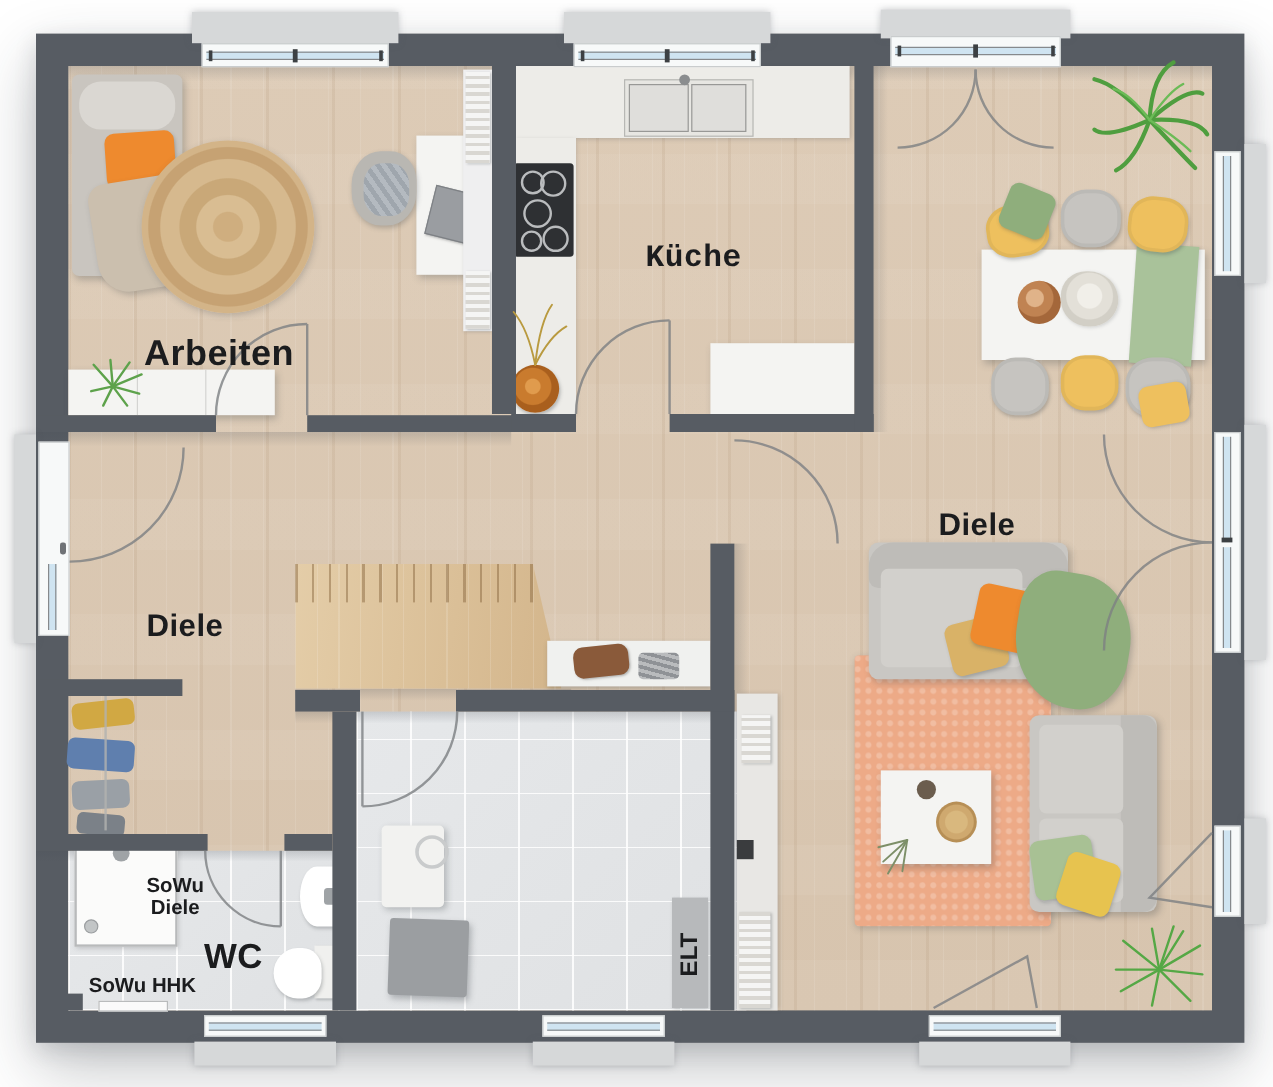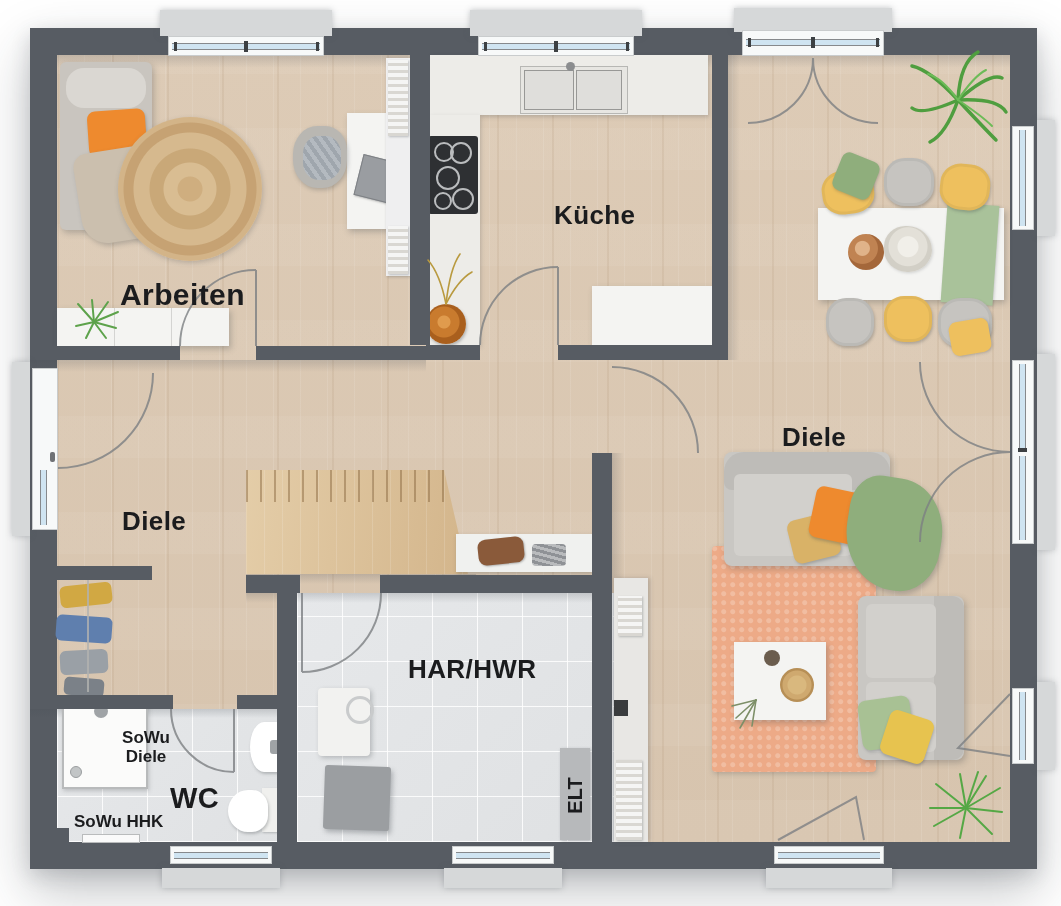--- a/index.html
+++ b/index.html
@@ -296,25 +296,24 @@
 
       <g stroke="#7d8f68" stroke-width="1.6" fill="none" stroke-linecap="round">
         <path d="M726,672 L706,690"></path>
           <path d="M726,672 L702,678"></path>
           <path d="M726,672 L710,700"></path>
           <path d="M726,672 L722,698"></path>
       </g>
     </svg>
 
     <div class="room-label" style="left:90px;top:250px;font-size:30px;">Arbeiten</div>
-    <div class="room-label" style="left:524px;top:172px;">Küche</div>
+    <div class="room-label" style="left:508px;top:172px;font-family:Liberation Mono, monospace;">Küche</div>
     <div class="room-label" style="left:752px;top:394px;">Diele</div>
     <div class="room-label" style="left:92px;top:478px;">Diele</div>
     <div class="room-label" style="left:140px;top:754px;font-size:29px;">WC</div>
-    <div class="room-label" style="left:378px;top:626px;">HAR/HWR</div>
     <div class="abs" style="left:530px;top:744px;width:30px;height:46px;display:flex;align-items:center;justify-content:center;">
       <span style="transform:rotate(-90deg);font-weight:700;font-size:20px;color:#1b1c1e;">ELT</span>
     </div>
     <div class="small-label" style="left:40px;top:700px;width:72px;margin-left:40px;">
       <span style="display:block;">SoWu</span>
       <span style="display:block;">Diele</span>
     </div>
     <div class="small-label" style="left:44px;top:784px;width:110px;text-align:left;">SoWu HHK</div>
   </div>
 </div>

